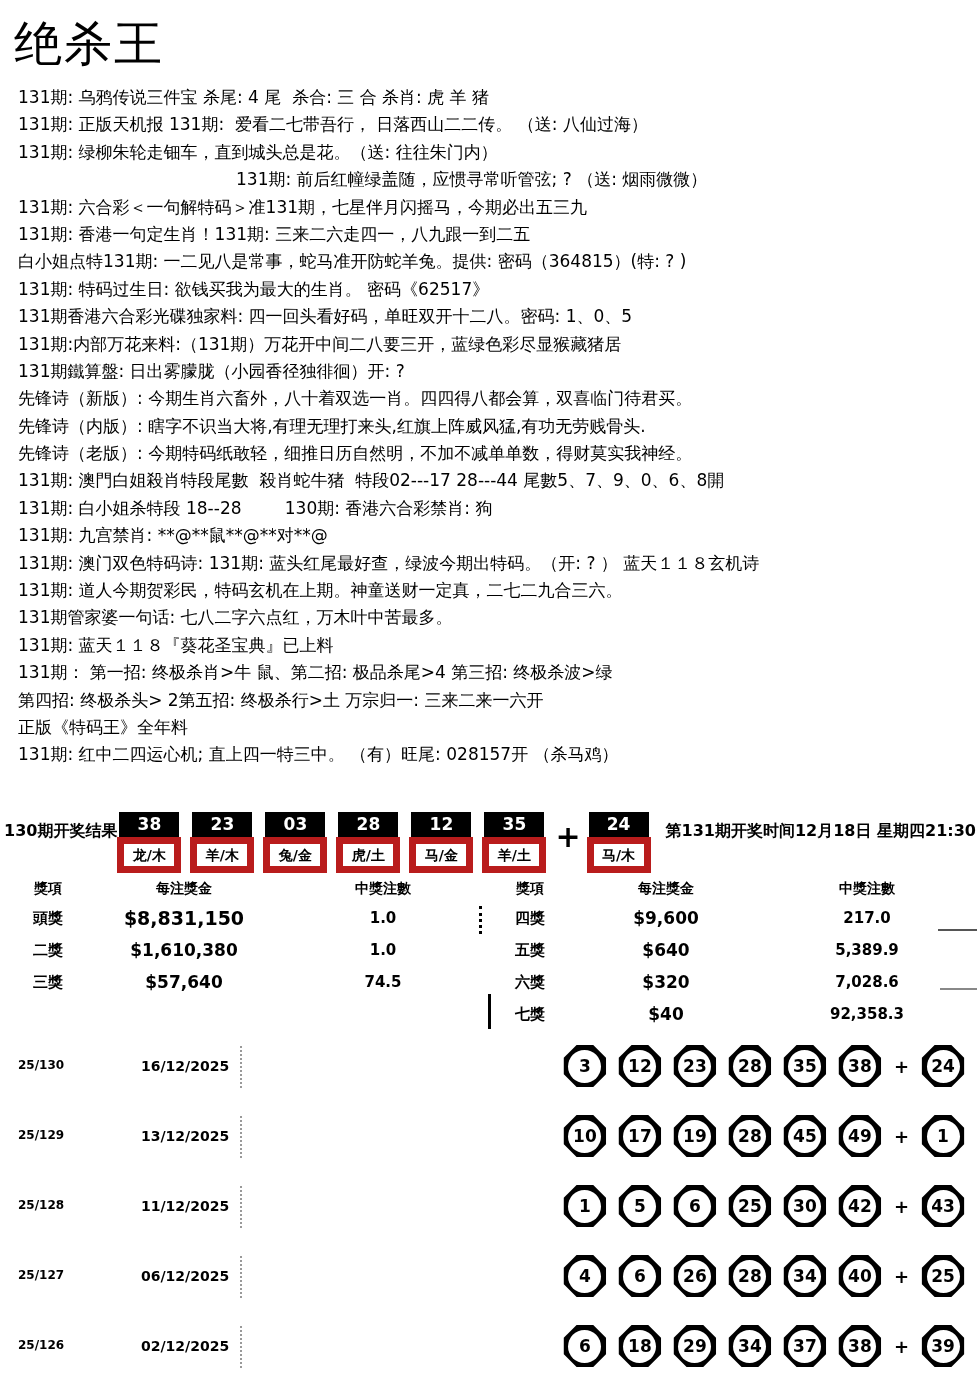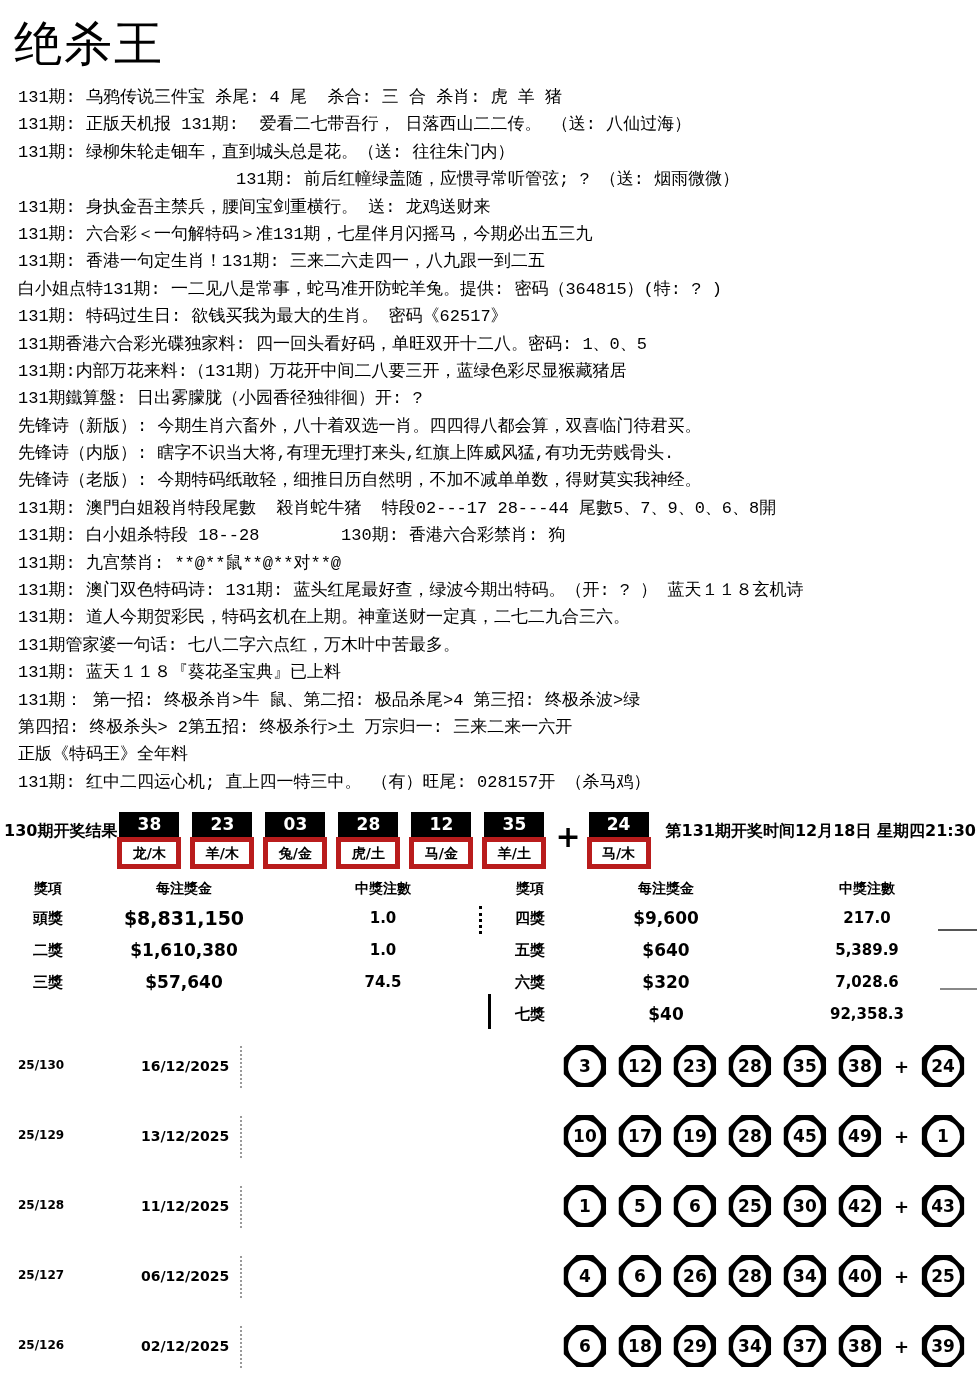--- a/index.html
+++ b/index.html
@@ -1,28 +1,28 @@
 <!DOCTYPE html>
 <html><head>
 <meta charset="utf-8">
 <style>
   html,body{margin:0;padding:0;background:#fff;}
   .page{position:relative;width:977px;height:1388px;background:#fff;color:#000;
         font-family:"DejaVu Sans","Liberation Sans",sans-serif;overflow:hidden;}
   .title{position:absolute;left:14px;top:12px;font-size:48px;font-weight:normal;letter-spacing:2px;}
   .lines{position:absolute;left:18px;top:84px;width:955px;}
-  .tline{height:27.4px;font-size:17px;line-height:27.4px;white-space:pre;overflow:hidden;font-family:Liberation Mono, monospace;}
+  .tline{height:27.4px;font-size:17px;line-height:27.4px;white-space:pre;overflow:hidden;}
   .tline.indent{padding-left:218px;}
 
   
   .results{position:absolute;left:4px;top:812px;width:969px;display:flex;align-items:flex-start;}
   .res-label{font-size:16px;font-weight:bold;padding-top:9px;width:139px;white-space:nowrap;}
   .bbox{width:64px;margin-right:9px;flex:none;}
   .bb-num{background:#000;color:#fff;text-align:center;font-weight:bold;font-size:17px;height:25px;line-height:25px;margin:0 2px;}
-  .bb-tag{border:5px solid #b91c1c;background:#fff;text-align:center;font-weight:bold;font-size:14px;height:22px;line-height:22px;}
+  .bb-tag{border:7px solid #b91c1c;background:#fff;text-align:center;font-weight:bold;font-size:14px;height:22px;line-height:22px;}
   .res-plus{font-size:30px;font-weight:bold;line-height:30px;padding-top:10px;margin-right:6px;flex:none;}
   .next-draw{font-size:16px;font-weight:bold;padding-top:9px;margin-left:6px;white-space:nowrap;}
 
   
   .prizes{position:absolute;left:0;top:876px;width:977px;height:156px;}
   .ptable{position:absolute;top:0;}
   .pt-left{left:18px;width:458px;}
   .pt-right{left:500px;width:462px;}
   .prow{display:grid;grid-template-columns:60px 212px 1fr;align-items:center;height:32px;}
   .prow.hdr{height:26px;}
@@ -56,21 +56,20 @@
 
 <div class="page">
 
   <div class="title">绝杀王</div>
 
   <div class="lines">
     <div class="tline">131期: 乌鸦传说三件宝 杀尾: 4 尾  杀合: 三 合 杀肖: 虎 羊 猪</div>
     <div class="tline">131期: 正版天机报 131期:  爱看二七带吾行， 日落西山二二传。 （送: 八仙过海）</div>
     <div class="tline">131期: 绿柳朱轮走钿车，直到城头总是花。（送: 往往朱门内）</div>
     <div class="tline indent">131期: 前后红幢绿盖随，应惯寻常听管弦; ? （送: 烟雨微微）</div>
-    <div class="tline">131期: 身执金吾主禁兵，腰间宝剑重横行。 送: 龙鸡送财来</div>
     <div class="tline">131期: 六合彩＜一句解特码＞准131期，七星伴月闪摇马，今期必出五三九</div>
     <div class="tline">131期: 香港一句定生肖！131期: 三来二六走四一，八九跟一到二五</div>
     <div class="tline">白小姐点特131期: 一二见八是常事，蛇马准开防蛇羊兔。提供: 密码（364815）(特: ? )</div>
     <div class="tline">131期: 特码过生日: 欲钱买我为最大的生肖。 密码《62517》</div>
     <div class="tline">131期香港六合彩光碟独家料: 四一回头看好码，单旺双开十二八。密码: 1、0、5</div>
     <div class="tline">131期:内部万花来料:（131期）万花开中间二八要三开，蓝绿色彩尽显猴藏猪居</div>
     <div class="tline">131期鐵算盤: 日出雾朦胧（小园香径独徘徊）开: ?</div>
     <div class="tline">先锋诗（新版）: 今期生肖六畜外，八十着双选一肖。四四得八都会算，双喜临门待君买。</div>
     <div class="tline">先锋诗（内版）: 瞎字不识当大将,有理无理打来头,红旗上阵威风猛,有功无劳贱骨头.</div>
     <div class="tline">先锋诗（老版）: 今期特码纸敢轻，细推日历自然明，不加不减单单数，得财莫实我神经。</div>

